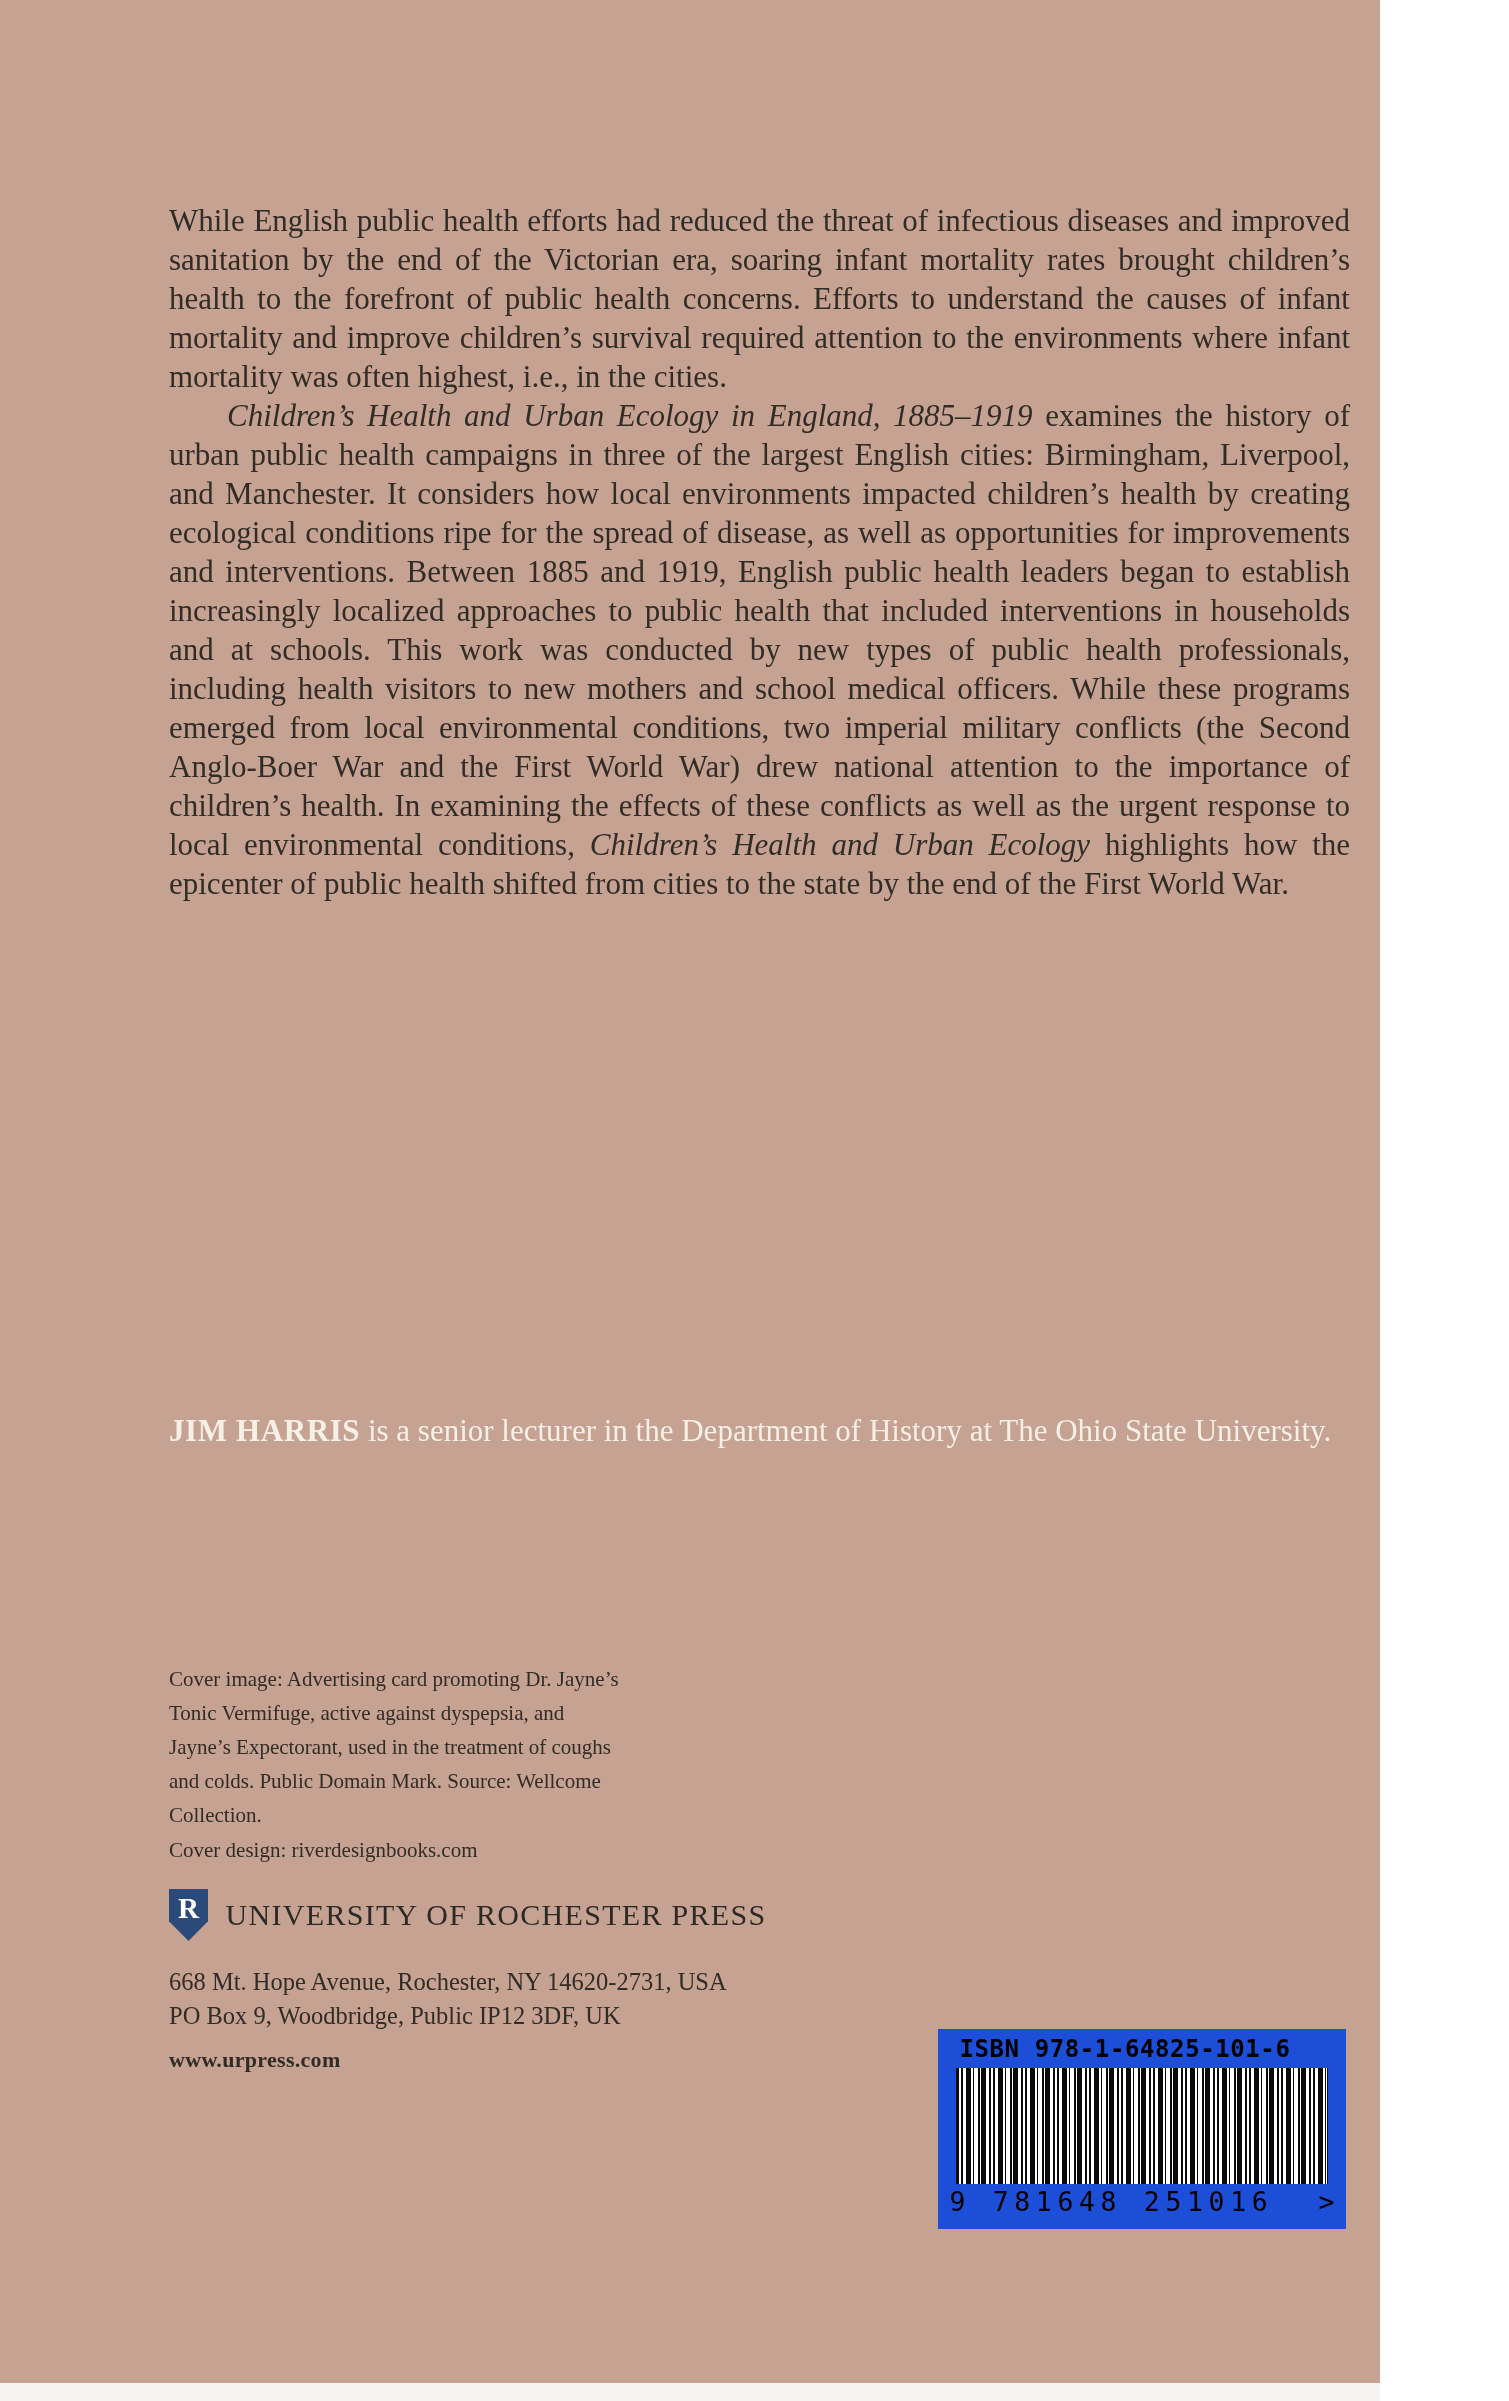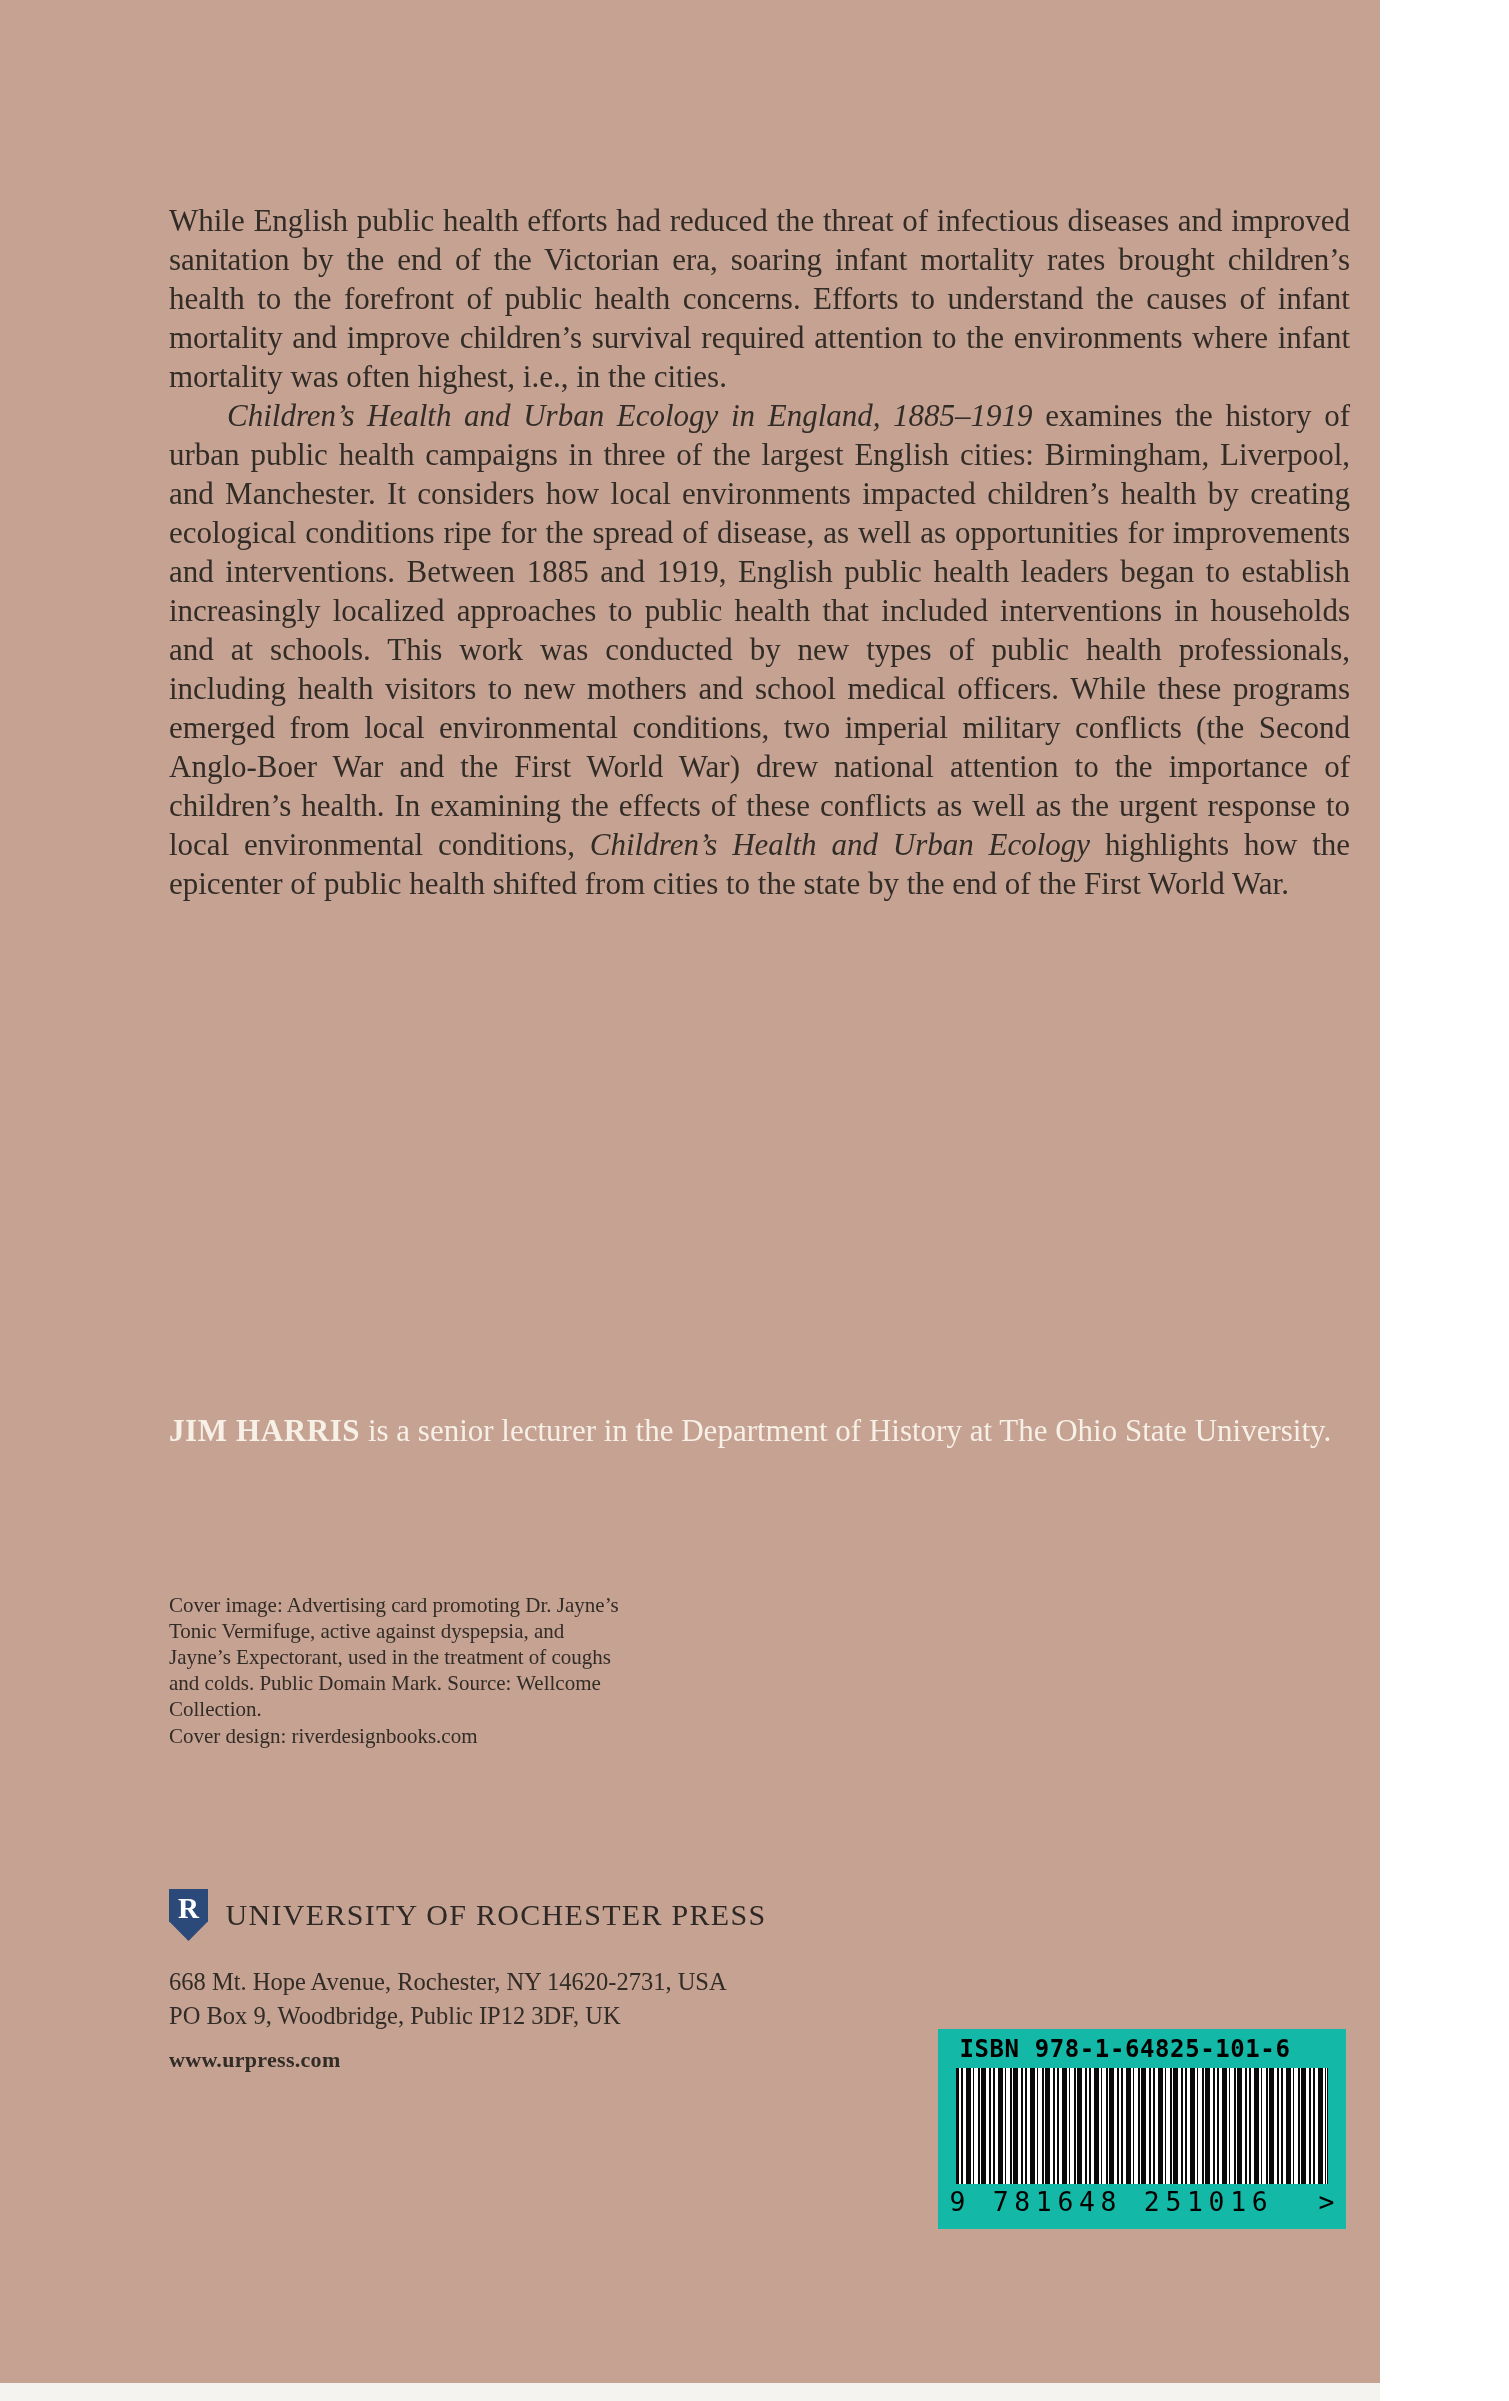--- a/index.html
+++ b/index.html
@@ -33,24 +33,24 @@
     width: 1181px;
     font-size: 31px;
     line-height: 42px;
     color: #f7f0e7;
   }
   .bio .bold { font-weight: bold; letter-spacing: 0.6px; }
 
   .credits {
     position: absolute;
     left: 169px;
-    top: 1592px;
+    top: 1662px;
     width: 455px;
     font-size: 21px;
-    line-height: 26px;
+    line-height: 34px;
   }
   .credits .design { margin-top: 1.3px; }
 
   .publisher-row {
     position: absolute;
     left: 169px;
     top: 1889px;
     display: flex;
     align-items: center;
     gap: 17.6px;
@@ -87,21 +87,21 @@
     font-weight: bold;
     letter-spacing: 0.3px;
   }
 
   .barcode-box {
     position: absolute;
     left: 938px;
     top: 2029px;
     width: 408px;
     height: 200px;
-    background: #14b8a6;
+    background: #1d4ed8;
     box-sizing: border-box;
     display: flex;
     flex-direction: column;
     align-items: center;
     padding-top: 6.3px;
   }
   .isbn-label {
     font-family: "DejaVu Sans Mono", "Liberation Mono", monospace;
     font-weight: bold;
     font-size: 24px;

